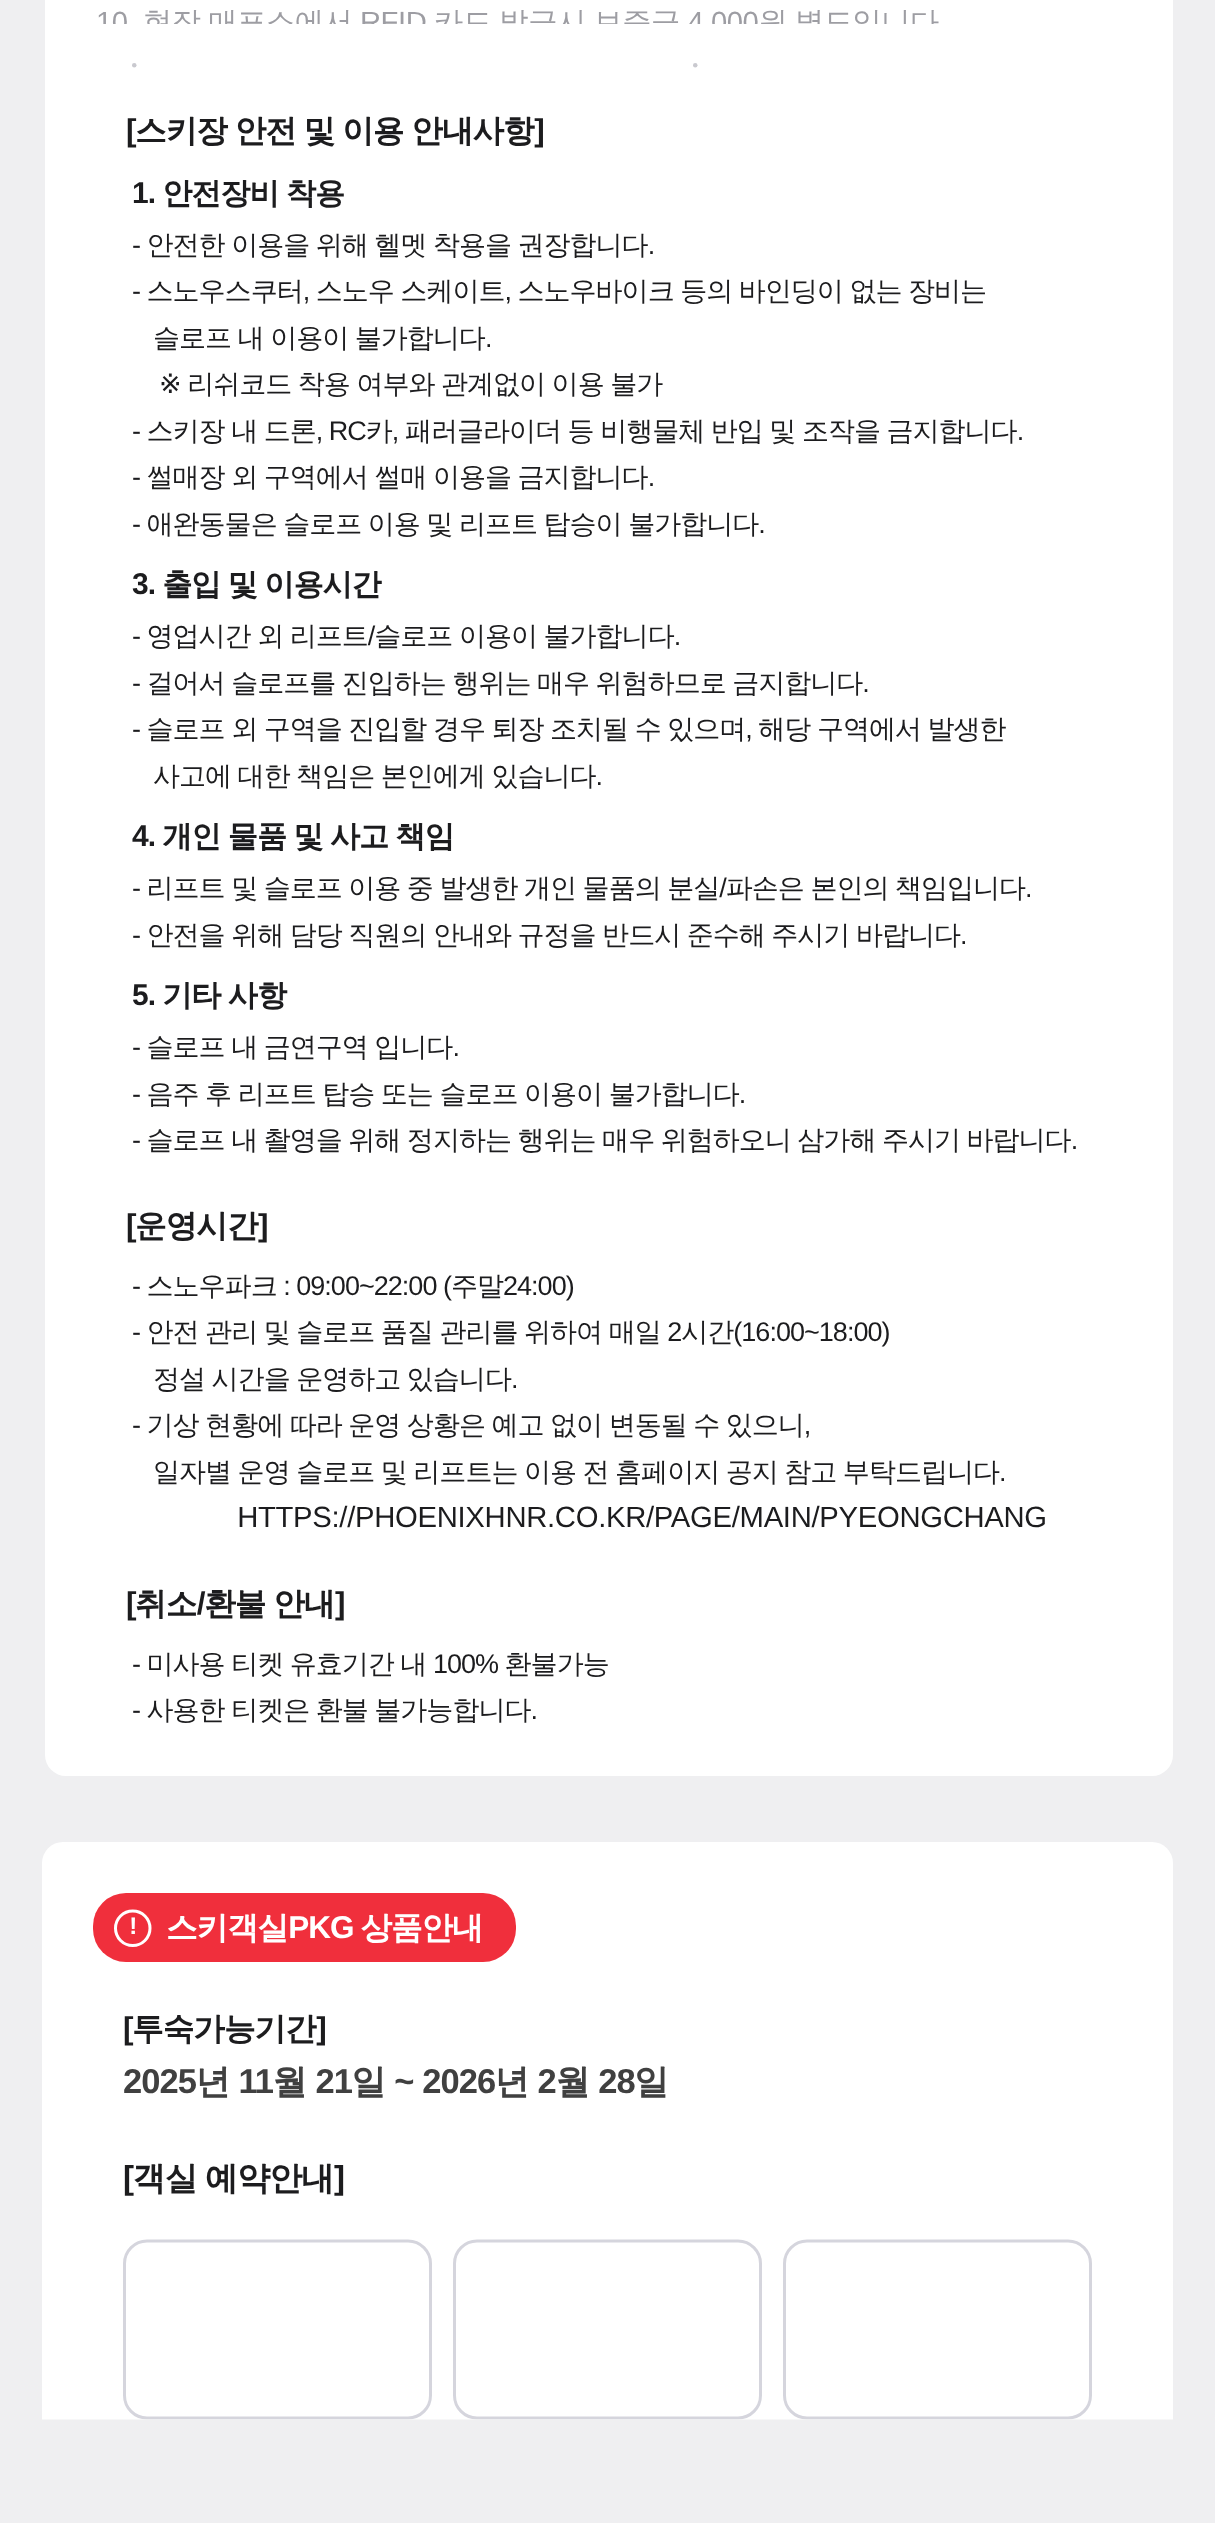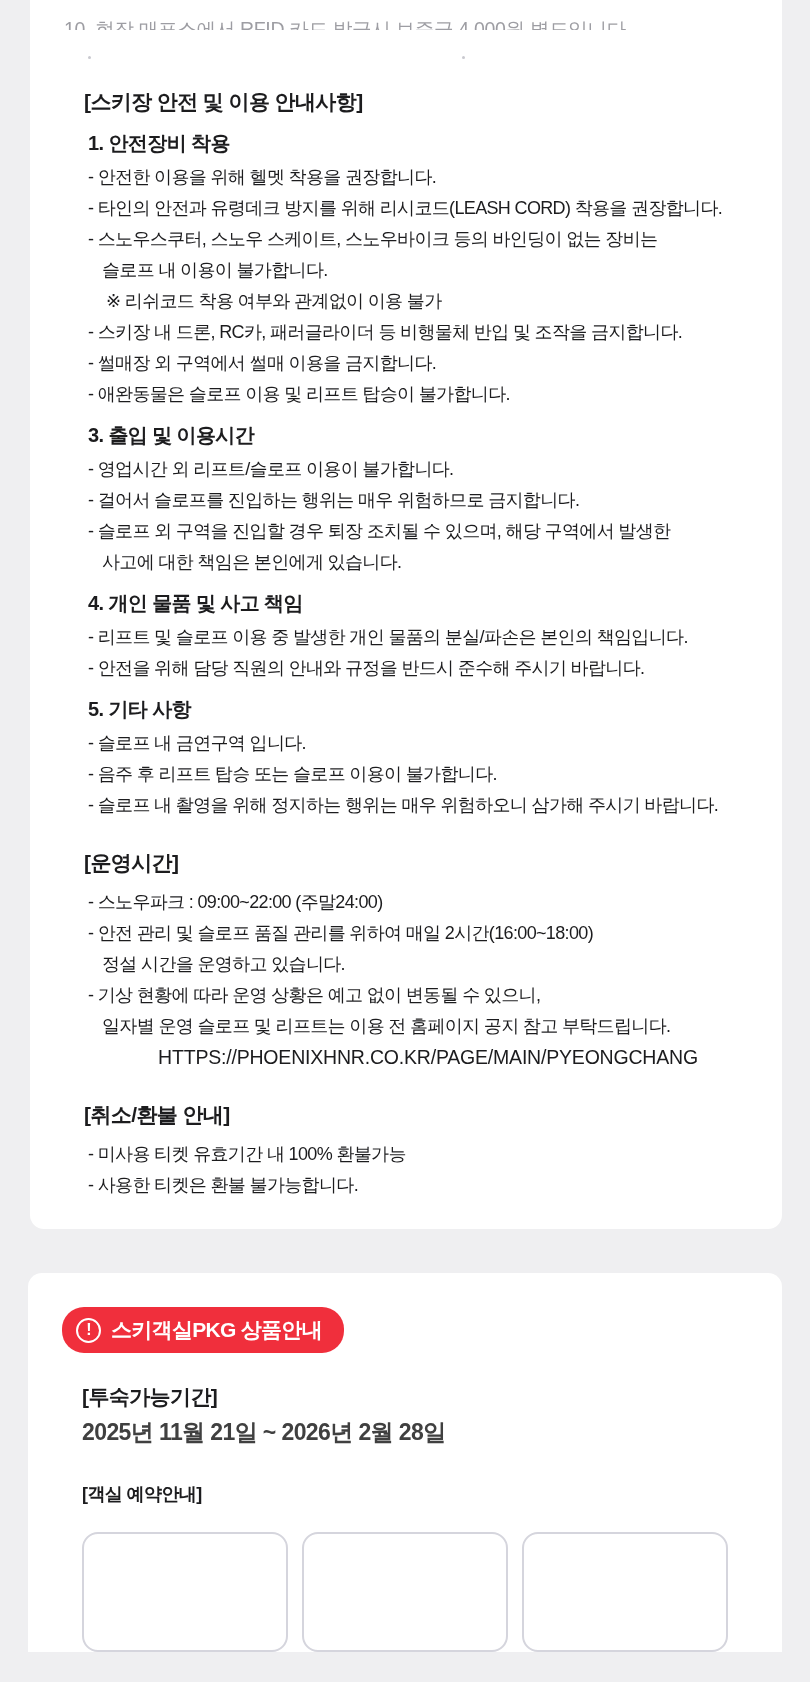--- a/index.html
+++ b/index.html
@@ -22,21 +22,21 @@
     border-radius: 14px;
     margin: 0 28px;
     padding: 0 0 28px 0;
     position: relative;
   }
 
   
   .card-top {
     border-radius: 0 0 14px 14px;
     margin-top: 0;
-    padding-top: 16px;
+    padding-top: 2px;
     margin-left: 30px;
   }
 
   .clipped-line {
     color: #8d8d93;
     font-size: 19.5px;
     line-height: 26px;
     padding: 0 34px;
     height: 14px;
     overflow: hidden;
@@ -144,21 +144,21 @@
     margin: 30px 0 0 54px;
   }
   .pkg-blue {
     font-size: 23px;
     font-weight: bold;
     color: #404040;
     letter-spacing: -0.6px;
     margin: 6px 0 0 54px;
   }
   .pkg-h2 {
-    font-size: 18px;
+    font-size: 22px;
     font-weight: bold;
     color: #1c1c1e;
     letter-spacing: -0.6px;
     margin: 34px 4px 0 54px;
   }
 
   
   .box-row {
     display: flex;
     gap: 14px;
@@ -187,21 +187,20 @@
   <div class="ghost-row">
     <span class="ghost-dot" style="left:58px;"></span>
     <span class="ghost-dot" style="left:432px;"></span>
   </div>
 
   <div class="sec">
     <div class="sec-title">[스키장 안전 및 이용 안내사항]</div>
 
     <div class="num-item">1. 안전장비 착용</div>
     <div class="line">- 안전한 이용을 위해 헬멧 착용을 권장합니다.</div>
-    <div class="line">- 타인의 안전과 유령데크 방지를 위해 리시코드(LEASH CORD) 착용을 권장합니다.</div>
 
     <div class="line">- 스노우스쿠터, 스노우 스케이트, 스노우바이크 등의 바인딩이 없는 장비는</div>
     <div class="line cont">슬로프 내 이용이 불가합니다.</div>
     <div class="line note">※ 리쉬코드 착용 여부와 관계없이 이용 불가</div>
     <div class="line">- 스키장 내 드론, RC카, 패러글라이더 등 비행물체 반입 및 조작을 금지합니다.</div>
     <div class="line">- 썰매장 외 구역에서 썰매 이용을 금지합니다.</div>
     <div class="line">- 애완동물은 슬로프 이용 및 리프트 탑승이 불가합니다.</div>
 
     <div class="num-item">3. 출입 및 이용시간</div>
     <div class="line">- 영업시간 외 리프트/슬로프 이용이 불가합니다.</div>

